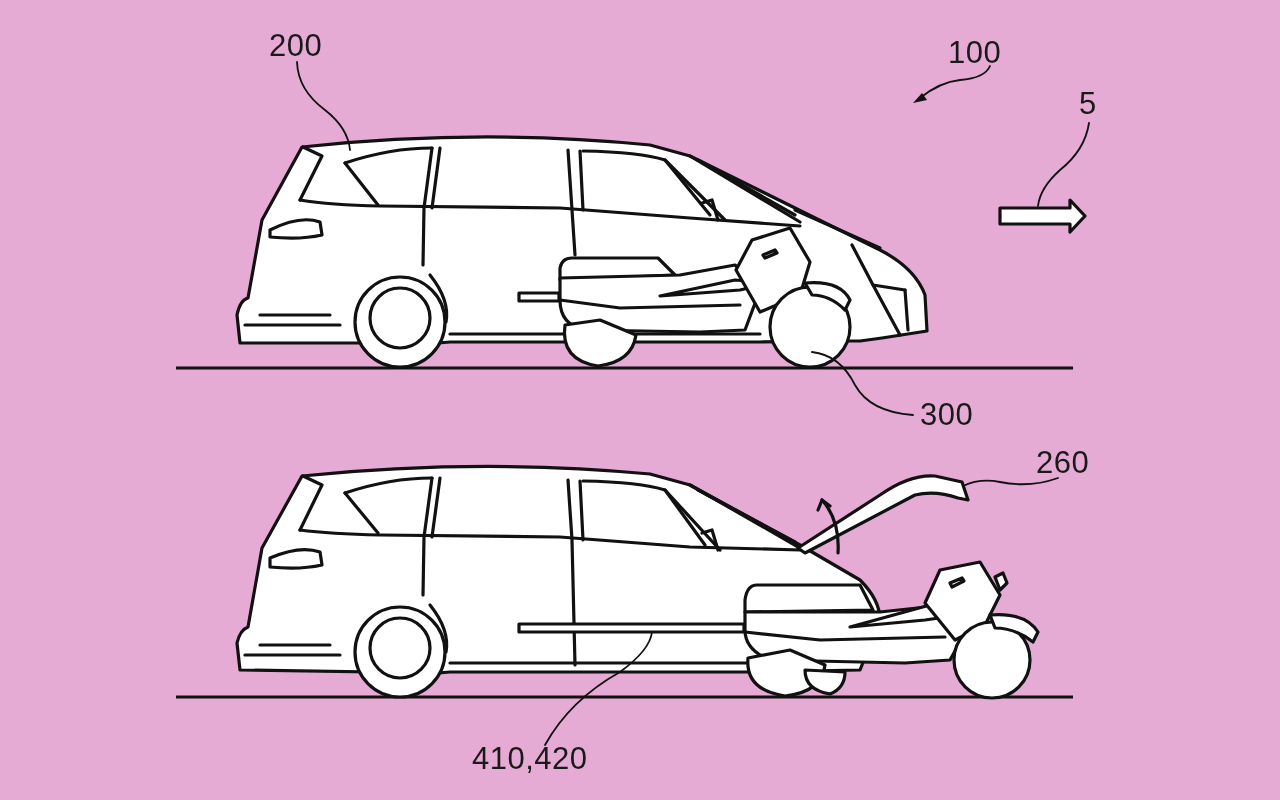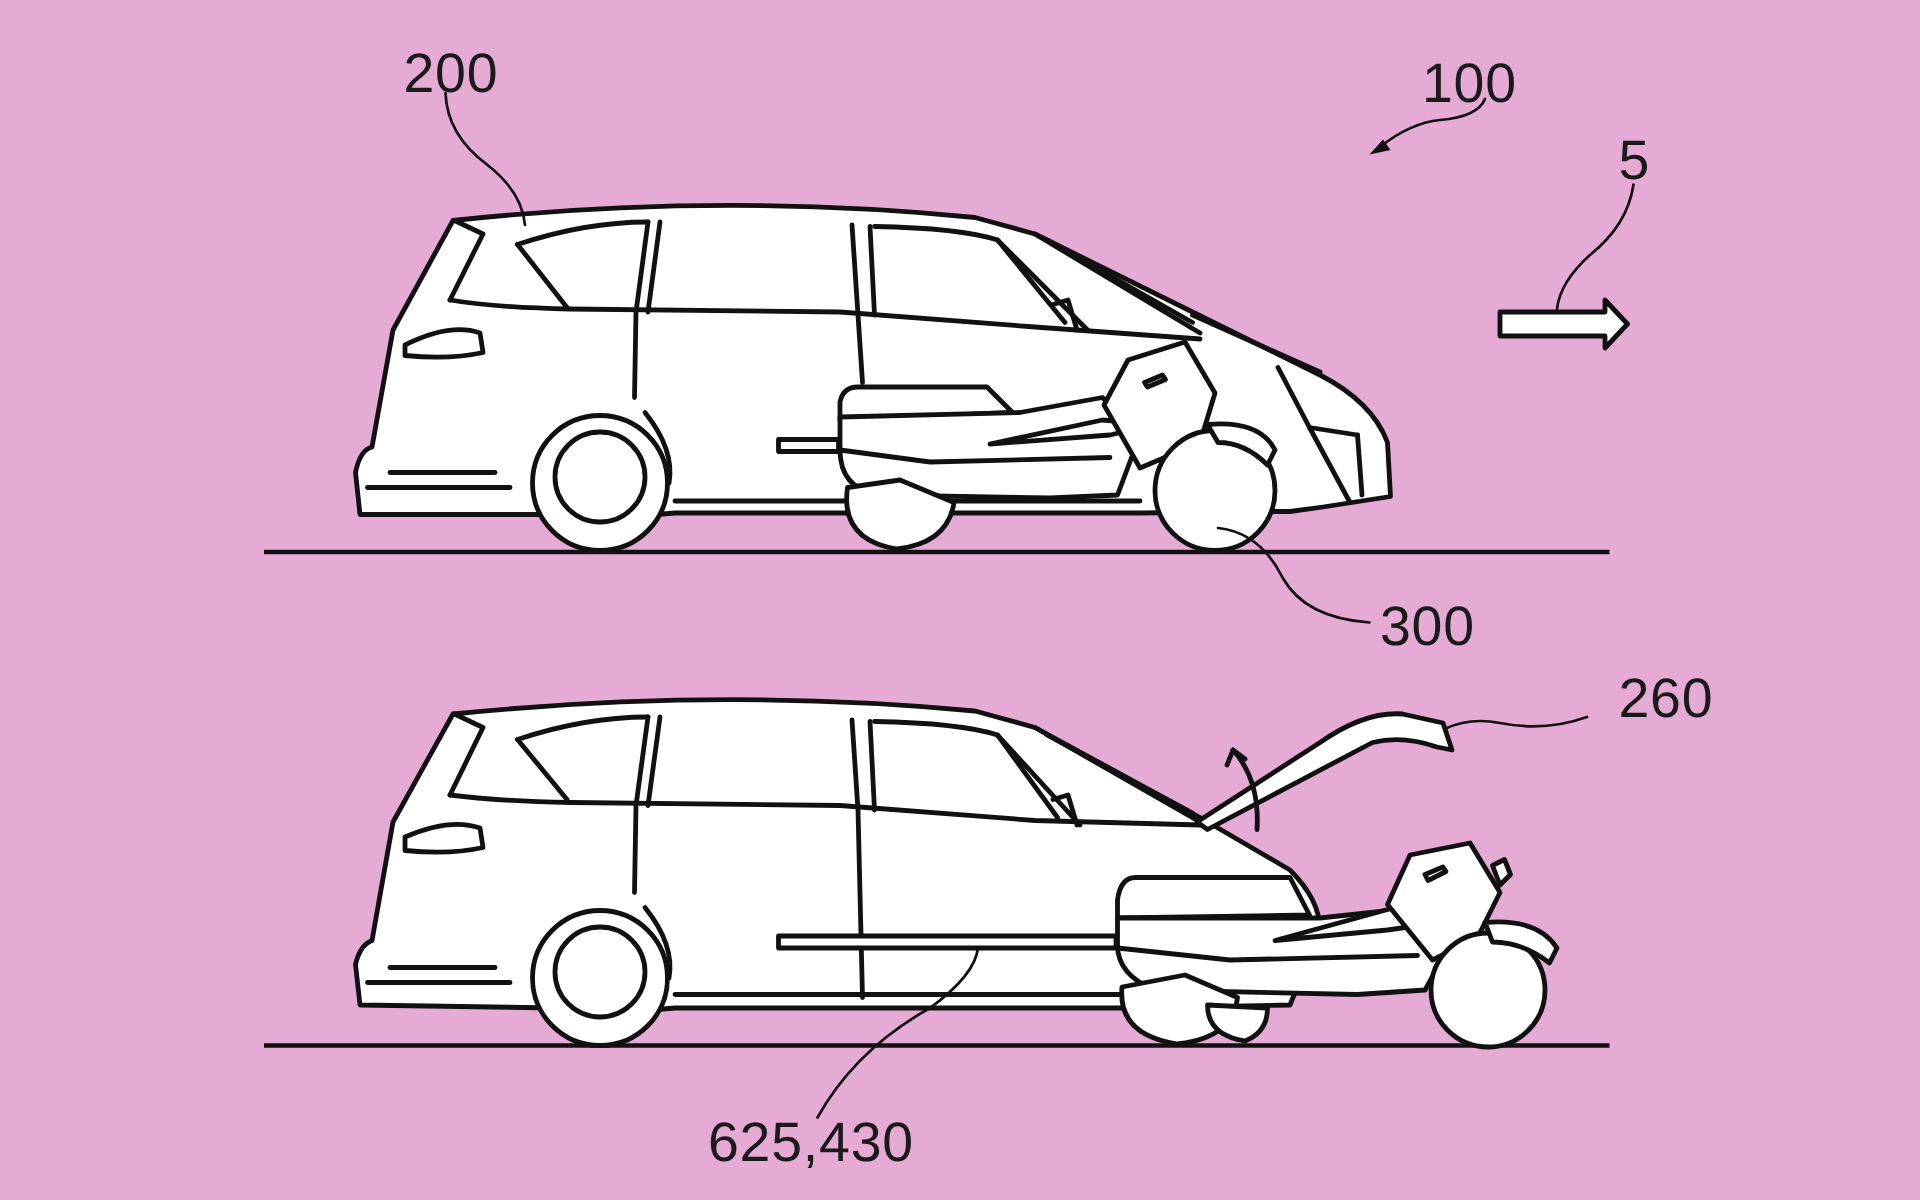--- a/index.html
+++ b/index.html
@@ -6,21 +6,21 @@
   body {
     width: 1280px; height: 800px; overflow: hidden;
     background: #e6abd4;
     font-family: "Liberation Sans", sans-serif;
     position: relative;
   }
   #stage { position: absolute; left: 0; top: 0; width: 1280px; height: 800px; }
   .ref-label {
     position: absolute;
     font-family: "Liberation Sans", sans-serif;
-    font-size: 37px;
+    font-size: 31px;
     color: #1a1a1a;
     letter-spacing: 0.5px;
     line-height: 1;
     white-space: nowrap;
   }
   svg .o { fill: #ffffff; stroke: #111; stroke-width: 3.2; stroke-linejoin: round; stroke-linecap: round; }
   svg .l { fill: none; stroke: #111; stroke-width: 3.2; stroke-linejoin: round; stroke-linecap: round; }
   svg .t { fill: none; stroke: #111; stroke-width: 1.8; stroke-linecap: round; }
   svg .g { fill: none; stroke: #111; stroke-width: 3; }
 </style>
@@ -148,16 +148,16 @@
     <path class="t" d="M652,632 Q650,650 620,672 Q570,700 545,745"></path>
   </g>
 
   <path class="o" d="M1000,208 L1070,208 L1070,200 L1085,216 L1070,232 L1070,224 L1000,224 Z"></path>
 </svg>
 
 <div class="ref-label" style="left:269px; top:30px;">200</div>
 <div class="ref-label" style="left:948px; top:37px;">100</div>
 <div class="ref-label" style="left:1079px; top:88px;">5</div>
 <div class="ref-label" style="left:920px; top:399px;">300</div>
-<div class="ref-label" style="left:1036px; top:447px;margin-left:43px;">260</div>
-<div class="ref-label" style="left:472px; top:743px;">625,430</div>
+<div class="ref-label" style="left:1036px; top:447px;">260</div>
+<div class="ref-label" style="left:472px; top:743px;">410,420</div>
 
 </div>
 
 </body></html>

